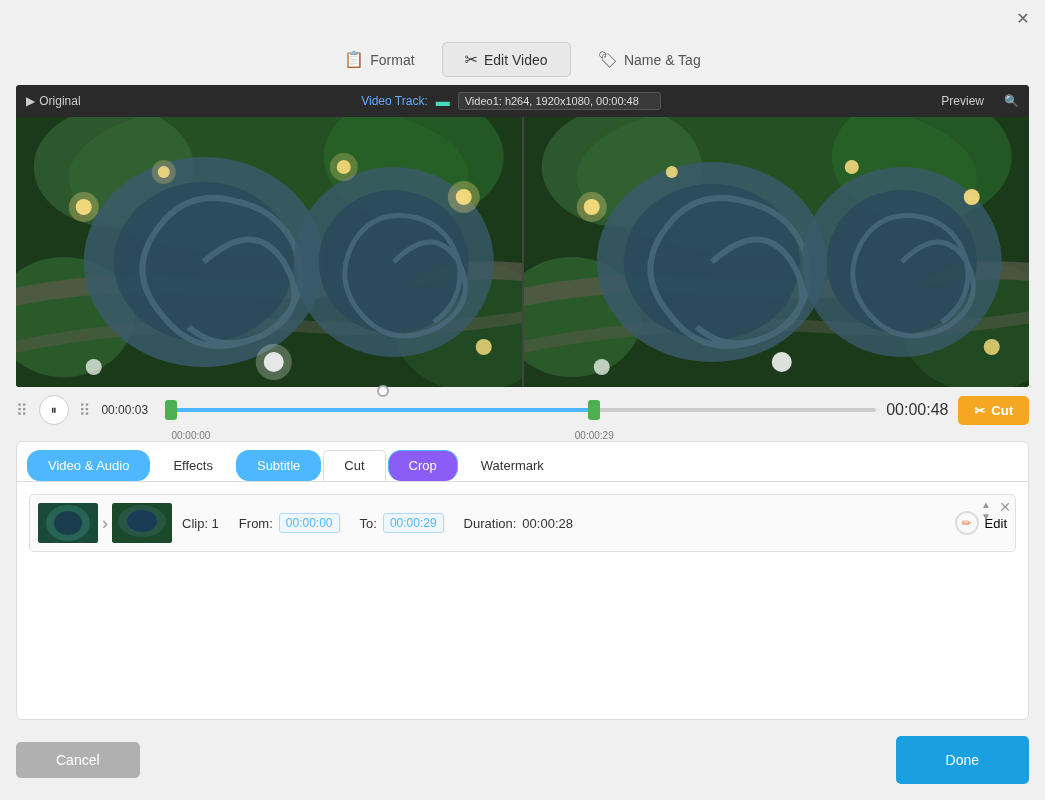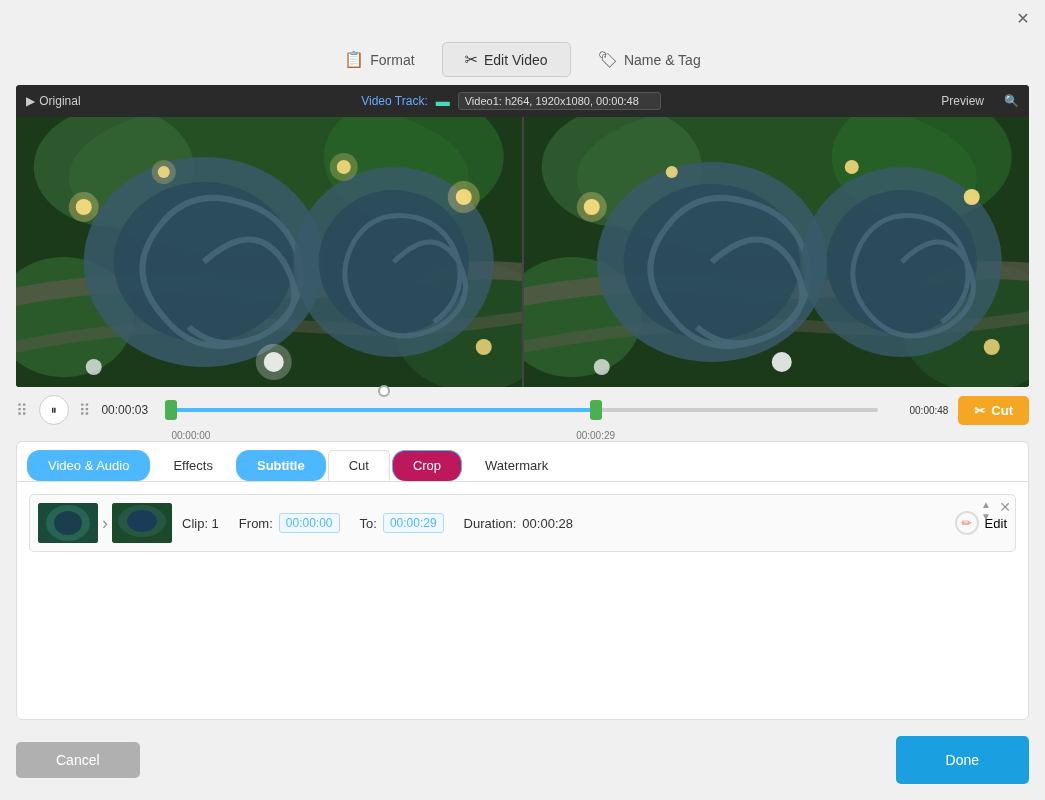--- a/index.html
+++ b/index.html
@@ -202,21 +202,21 @@
       position: absolute;
       top: 50%;
       transform: translateY(-50%);
       width: 12px;
       height: 20px;
       background: #4caf50;
       border-radius: 3px;
       cursor: pointer;
     }
     .time-end {
-      font-size: 10px;
+      font-size: 16px;
       color: #333;
       min-width: 60px;
       text-align: right;
     }
     .cut-btn {
       background: #f5a623;
       color: white;
       border: none;
       padding: 7px 16px;
       border-radius: 5px;
@@ -517,27 +517,27 @@
   </div>
 
   <div class="editor-section">
     <div class="editor-tabs">
       <div class="editor-tab active">
         <span>Video &amp; Audio</span>
       </div>
       <div class="editor-tab inactive">
         <span>Effects</span>
       </div>
-      <div class="editor-tab active" style="background:#4db8ff; color:white; border-color:#4db8ff;font-weight:bold;">
+      <div class="editor-tab active" style="background:#4db8ff; color:white; border-color:#4db8ff;">
         <span>Subtitle</span>
       </div>
       <div class="editor-tab white-active">
         <span>Cut</span>
       </div>
-      <div class="editor-tab active" style="background:#be185d; color:white; border-color:#4db8ff;">
+      <div class="editor-tab active" style="background:#8b5cf6; color:white; border-color:#4db8ff;">
         <span>Crop</span>
       </div>
       <div class="editor-tab inactive">
         <span>Watermark</span>
       </div>
     </div>
 
     <div class="clip-list">
       <div class="clip-item">
         <div class="clip-thumbs">

